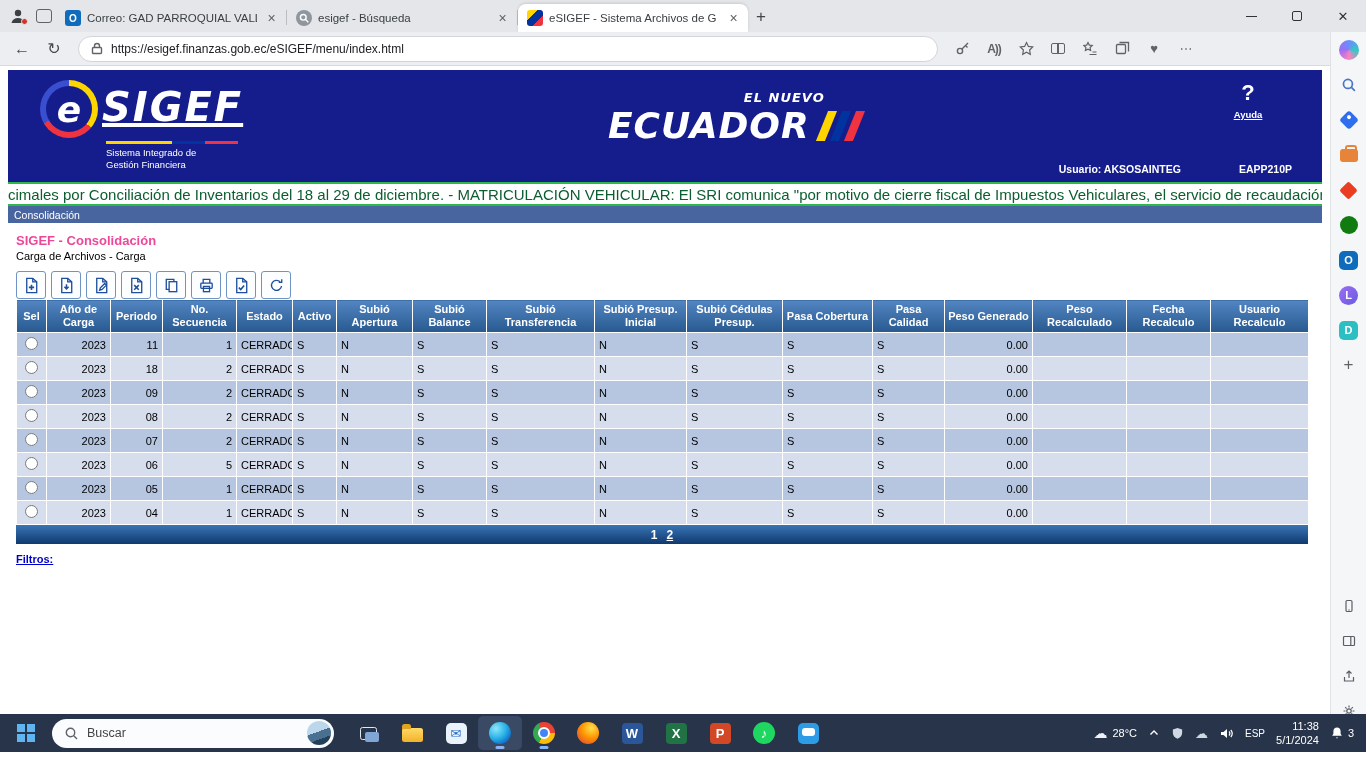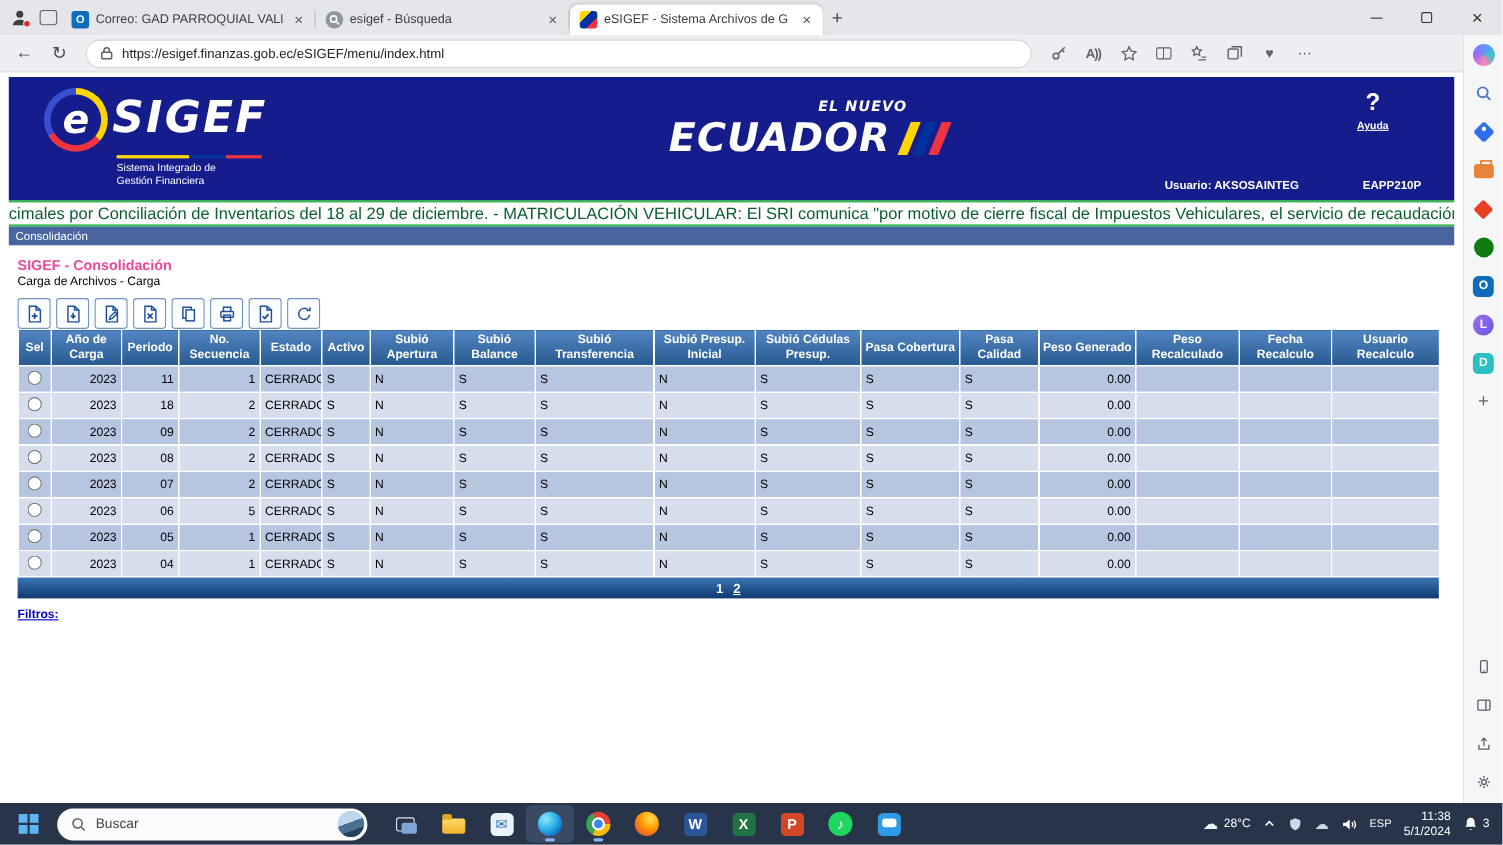--- a/index.html
+++ b/index.html
@@ -47,21 +47,21 @@
   .side-bottom { margin-top:auto; display:flex; flex-direction:column; align-items:center; gap:13px; }
 
   
   .page { position:absolute; top:66px; left:0; width:1330px; height:664px; background:#fff; }
   .app-wrap { margin:4px 8px 0 8px; width:1314px; }
   .app-header { height:112px; background:#151d8c; position:relative; color:#fff; overflow:hidden; }
   .brand { position:absolute; left:32px; top:10px; }
   .brand-top { display:flex; align-items:flex-start; }
   .logo-ring { width:58px; height:58px; border-radius:50%; background:conic-gradient(#ffd500 0 130deg,#ef3340 130deg 240deg,#3a4fd0 240deg 360deg); display:flex; align-items:center; justify-content:center; }
   .logo-ring .inner { width:46px; height:46px; border-radius:50%; background:#151d8c; display:flex; align-items:center; justify-content:center; font:italic bold 36px "DejaVu Sans", sans-serif; color:#fff; }
-  .logo-sigef { font:italic bold 40px "DejaVu Sans", sans-serif; letter-spacing:2px; margin:4px 0 0 4px; }
+  .logo-sigef { font:italic bold 40px "DejaVu Sans", sans-serif; letter-spacing:2px; margin:4px 0 0 4px;text-decoration:underline; }
   .brand-stripes { margin:3px 0 3px 66px; width:132px; height:3px; background:linear-gradient(90deg,#ffd500 0 50%,#0033a0 50% 75%,#ef3340 75%); }
   .brand-sub { margin-left:66px; font-size:9.5px; line-height:1.25; }
   .gov { position:absolute; left:600px; top:20px; }
   .gov-top { text-align:right; font:italic bold 13px "DejaVu Sans", sans-serif; letter-spacing:1px; padding-right:34px; }
   .gov-main { display:flex; align-items:center; gap:2px; font:italic bold 36px "DejaVu Sans", sans-serif; letter-spacing:1px; }
   .sl { width:9px; height:30px; transform:skewX(-22deg); margin-left:3px; }
   .sl.y { background:#ffd500; margin-left:10px; } .sl.b { background:#0033a0; } .sl.r { background:#ef3340; }
   .actions { position:absolute; right:28px; top:10px; display:flex; gap:26px; }
   .action { width:92px; display:flex; flex-direction:column; align-items:center; gap:3px; cursor:pointer; }
   .action .icn { height:26px; display:flex; align-items:center; justify-content:center; font-size:22px; font-weight:bold; }
@@ -86,21 +86,21 @@
   .grid th { background:linear-gradient(#5285c2,#28598f); color:#fff; font-size:11px; font-weight:bold; border:1px solid #fff; padding:2px; height:33px; text-align:center; vertical-align:middle; line-height:1.15; overflow:hidden; }
   .grid td { font-size:11px; color:#000; border:1px solid #fff; padding:0 4px; height:24px; overflow:hidden; white-space:nowrap; }
   .grid tr.odd td { background:#b6c5e0; } .grid tr.even td { background:#d6deee; }
   .grid td.num { text-align:right; } .grid td.c0 { text-align:center; padding:0; }
   .c0{width:30px}.c1{width:64px}.c2{width:52px}.c3{width:74px}.c4{width:56px}.c5{width:44px}.c6{width:76px}.c7{width:74px}.c8{width:108px}.c9{width:92px}.c10{width:96px}.c11{width:90px}.c12{width:72px}.c13{width:88px}.c14{width:94px}.c15{width:84px}.c16{width:98px}
   .pager { width:1292px; height:19px; background:linear-gradient(#3a74b4,#0f3a70); display:flex; align-items:center; justify-content:center; gap:9px; color:#fff; font-size:12px; font-weight:bold; }
   .page-link { text-decoration:underline; cursor:pointer; }
   .filters { display:inline-block; margin-top:9px; font-size:11px; font-weight:bold; color:#0000cc; text-decoration:underline; cursor:pointer; }
 
   
-  .taskbar { position:absolute; left:0; bottom:0; width:1366px; height:38px; background:#273449; display:flex; align-items:center; padding:0 8px; gap:8px; }
+  .taskbar { position:absolute; left:0; bottom:16px; width:1366px; height:38px; background:#273449; display:flex; align-items:center; padding:0 8px; gap:8px; }
   .start { width:36px; height:34px; display:flex; align-items:center; justify-content:center; border-radius:5px; }
   .winlogo { display:grid; grid-template-columns:8px 8px; grid-template-rows:8px 8px; gap:1.5px; }
   .winlogo span { background:#5fb5f2; }
   .searchpill { width:282px; height:29px; background:#fbfcfd; border-radius:15px; display:flex; align-items:center; gap:8px; padding:0 3px 0 12px; color:#444; font-size:12.5px; }
   .searchpill .txt { flex:1; }
   .search-thumb { width:24px; height:24px; border-radius:50%; background:linear-gradient(160deg,#bcd7ec 0 45%,#49708f 45% 70%,#24415c 70%); }
   .taskbar-apps { display:flex; margin-left:4px; }
   .tb-app { width:44px; height:34px; display:flex; align-items:center; justify-content:center; border-radius:5px; position:relative; cursor:pointer; }
   .tb-app.focused { background:#3b4a64; }
   .tb-app.running::after { content:""; position:absolute; bottom:1px; left:50%; transform:translateX(-50%); width:9px; height:3px; border-radius:2px; background:#8ab4f8; }

